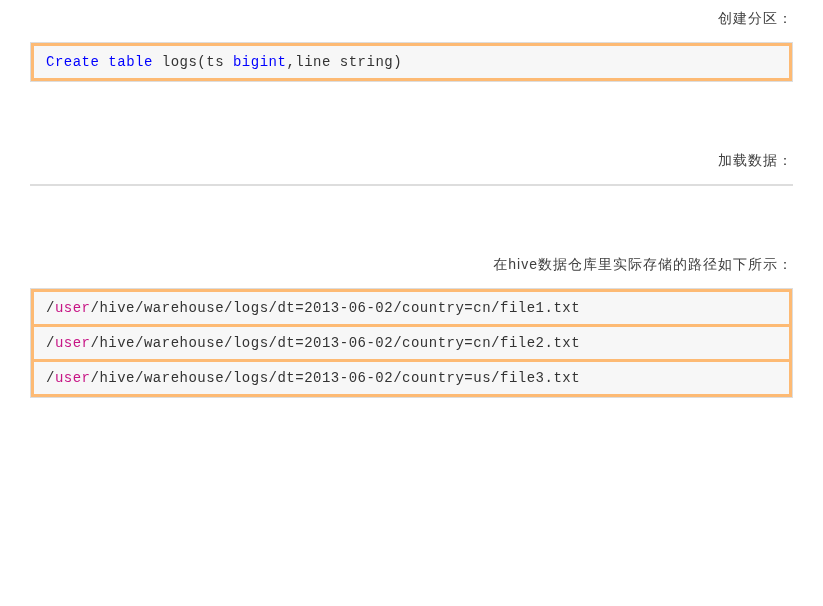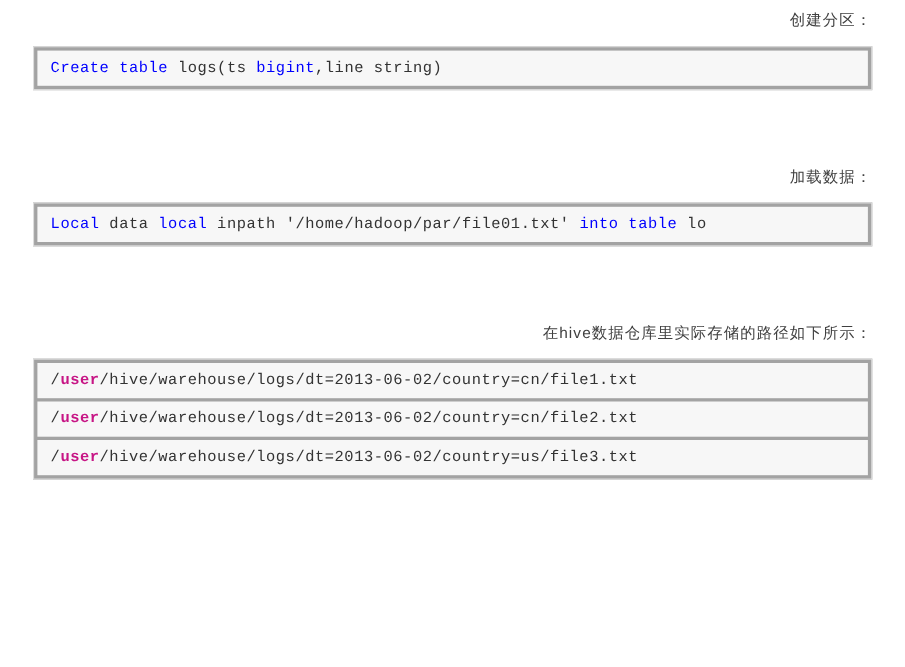--- a/index.html
+++ b/index.html
@@ -20,52 +20,50 @@
       margin-bottom: 14px;
       margin-top: 0;
       letter-spacing: 1px;
       text-align: right;
     }
     .section-title.spaced {
       margin-top: 70px;
     }
     .code-block {
       border: 1px solid #ddd;
-      background: #a3a3a3;
+      background: #fdba74;
       padding: 0;
       font-family: Consolas, Monaco, "Courier New", monospace;
       font-size: 14px;
       line-height: 2.0;
       letter-spacing: 0.5px;
       color: #333;
     }
     .code-line {
       background: #f7f7f7;
       padding: 2px 12px;
       margin: 3px;
     }
     .kw-blue {
       color: #0000ff;
     }
     .kw-pink {
       color: #c71585;
-      font-weight: bold;
     }
   </style>
 </head>
 <body>
 
 <div class="section-title">创建分区：</div>
 <div class="code-block">
   <div class="code-line"><span class="kw-blue">Create</span><span> </span><span class="kw-blue">table</span><span> logs(ts </span><span class="kw-blue">bigint</span><span>,line string)</span></div>
 </div>
 
 <div class="section-title spaced">加载数据：</div>
 <div class="code-block">
-  <div class="code-line"><span class="kw-blue">Local</span><span> data </span><span class="kw-blue">local</span><span> inpath '/home/hadoop/par/file01.txt' </span><span class="kw-blue">into</span><span> </span><span class="kw-blue">table</span><span> lo</span></div>
 </div>
 
 <div class="section-title spaced">在hive数据仓库里实际存储的路径如下所示：</div>
 <div class="code-block">
   <div class="code-line"><span>/</span><span class="kw-pink">user</span><span>/hive/warehouse/logs/dt=2013-06-02/country=cn/file1.txt</span></div>
   <div class="code-line"><span>/</span><span class="kw-pink">user</span><span>/hive/warehouse/logs/dt=2013-06-02/country=cn/file2.txt</span></div>
   <div class="code-line"><span>/</span><span class="kw-pink">user</span><span>/hive/warehouse/logs/dt=2013-06-02/country=us/file3.txt</span></div>
 </div>
 
 </body></html>

